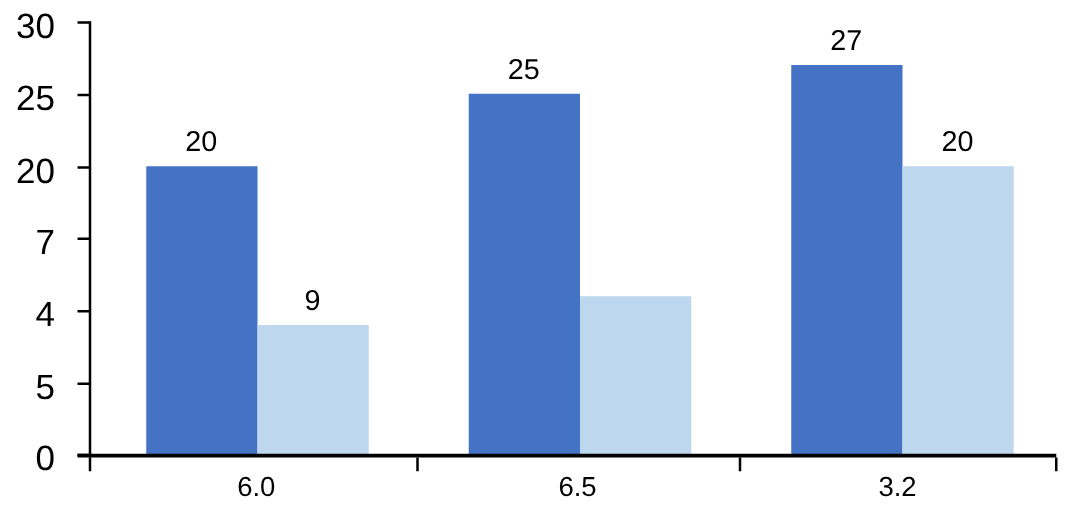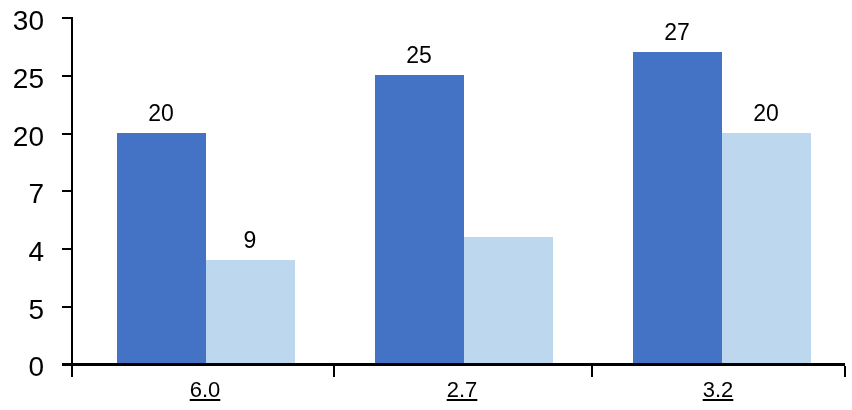--- a/index.html
+++ b/index.html
@@ -78,21 +78,20 @@
   }
 
   .xlabel {
     position: absolute;
     top: 379px;
     width: 140px;
     text-align: center;
     font-size: 22px;
     color: #000000;
     line-height: 1;
-    text-decoration: underline;
   }
 
   
   .bar {
     position: absolute;
     bottom: 0;
   }
   .bar-investor { background: #4472C4; }
   .bar-second   { background: #BDD7EE; }
 
@@ -198,17 +197,17 @@
 
   <div>
     <div class="tick-x" style="left:71px"></div>
     <div class="tick-x" style="left:333px"></div>
     <div class="tick-x" style="left:591px"></div>
     <div class="tick-x" style="left:844px"></div>
   </div>
 
   <div>
     <div class="xlabel" style="left:135px">6.0</div>
-    <div class="xlabel" style="left:392px">2.7</div>
+    <div class="xlabel" style="left:392px">6.5</div>
     <div class="xlabel" style="left:648px">3.2</div>
   </div>
 
 </div>
 
 </body></html>

